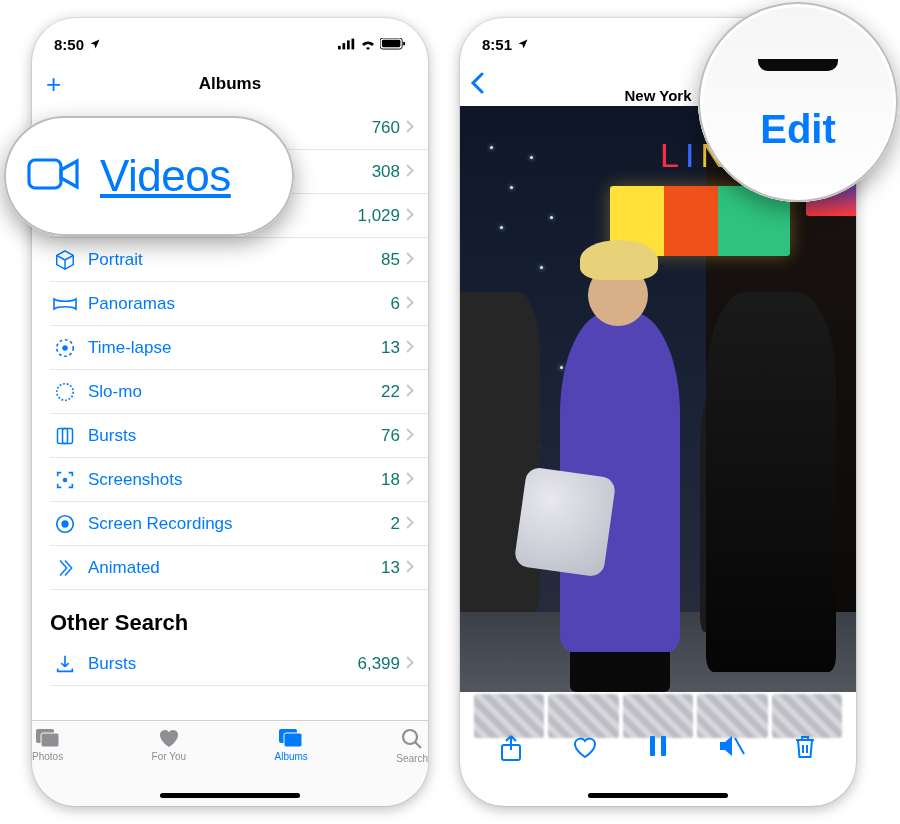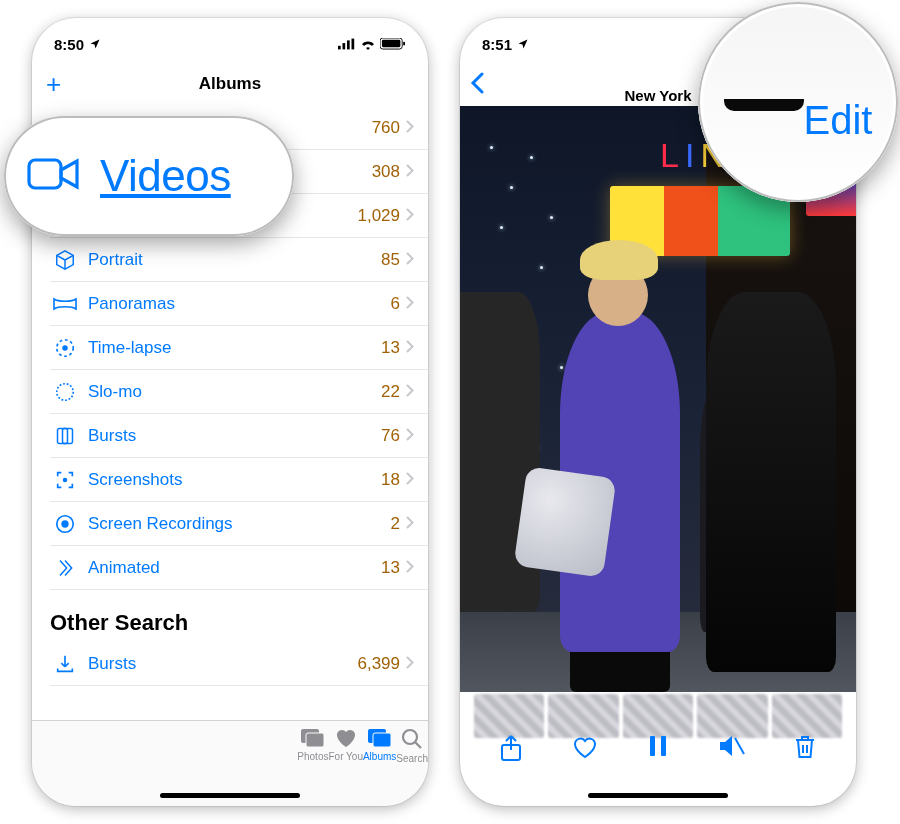--- a/index.html
+++ b/index.html
@@ -50,33 +50,33 @@
   
   .list { padding: 0 0 0 18px; }
   .row {
     display:flex; align-items:center;
     height:44px;
     border-bottom: 0.5px solid #e5e5ea;
     padding-right: 14px;
   }
   .row .ric { width:30px; display:flex; justify-content:center; color:#007aff; }
   .row .rlabel { color:#007aff; font-size:17px; margin-left:8px; flex:1; }
-  .row .rcount { color:#a16207; font-size:17px; margin-right:6px; }
+  .row .rcount { color:#0f766e; font-size:17px; margin-right:6px; }
   .row .chev { color:#c7c7cc; }
   .row.hidden-left .ric, .row.hidden-left .rlabel { visibility:hidden; }
 
   .section-header { font-size:22px; font-weight:700; padding: 20px 0 6px 0; }
 
   
   .tabbar {
     position:absolute; bottom:0; left:0; right:0;
     height:86px;
     border-top: 0.5px solid #d1d1d6;
     background: #fafafa;
-    display:flex; justify-content:flex-end;
+    display:flex; justify-content:space-between;
     padding-top:6px;
   }
   .tab { display:flex; flex-direction:column; align-items:center; gap:2px; color:#8e8e93; font-size:10px; }
   .tab.active { color:#007aff; }
   .home-ind { position:absolute; bottom:8px; left:50%; transform:translateX(-50%); width:140px; height:5px; border-radius:3px; background:#000; }
 
   
   .video-area {
     position:absolute; top:88px; left:0; right:0; height:586px;
     background: linear-gradient(180deg, #0e1628 0%, #1a2236 50%, #2a2f3e 100%);
@@ -125,22 +125,23 @@
     display:flex; align-items:center; justify-content:center;
     z-index: 5;
   }
   .mag-pill {
     left: 4px; top: 116px; width: 290px; height: 120px;
     justify-content:flex-start; padding-left:22px; gap:18px;
   }
   .mag-pill .lbl { color:#007aff; font-size:44px; font-weight:400; letter-spacing:-0.5px;text-decoration:underline; }
   .mag-circle {
     right: 2px; top: 2px; width: 200px; height: 200px;
-    flex-direction:row;
+    flex-direction:column;
     background: linear-gradient(180deg,#f5f5f6,#ffffff);
+    font-weight: bold;
   }
   .mag-circle .notch { width:80px; height:12px; background:#0a0a0a; border-radius:0 0 10px 10px; margin-top:6px; }
   .mag-circle .editlbl { color:#007aff; font-size:40px; margin-top:36px; }
 </style>
 </head>
 <body>
 
 <div class="phone phone-left">
 
   <div class="statusbar">

